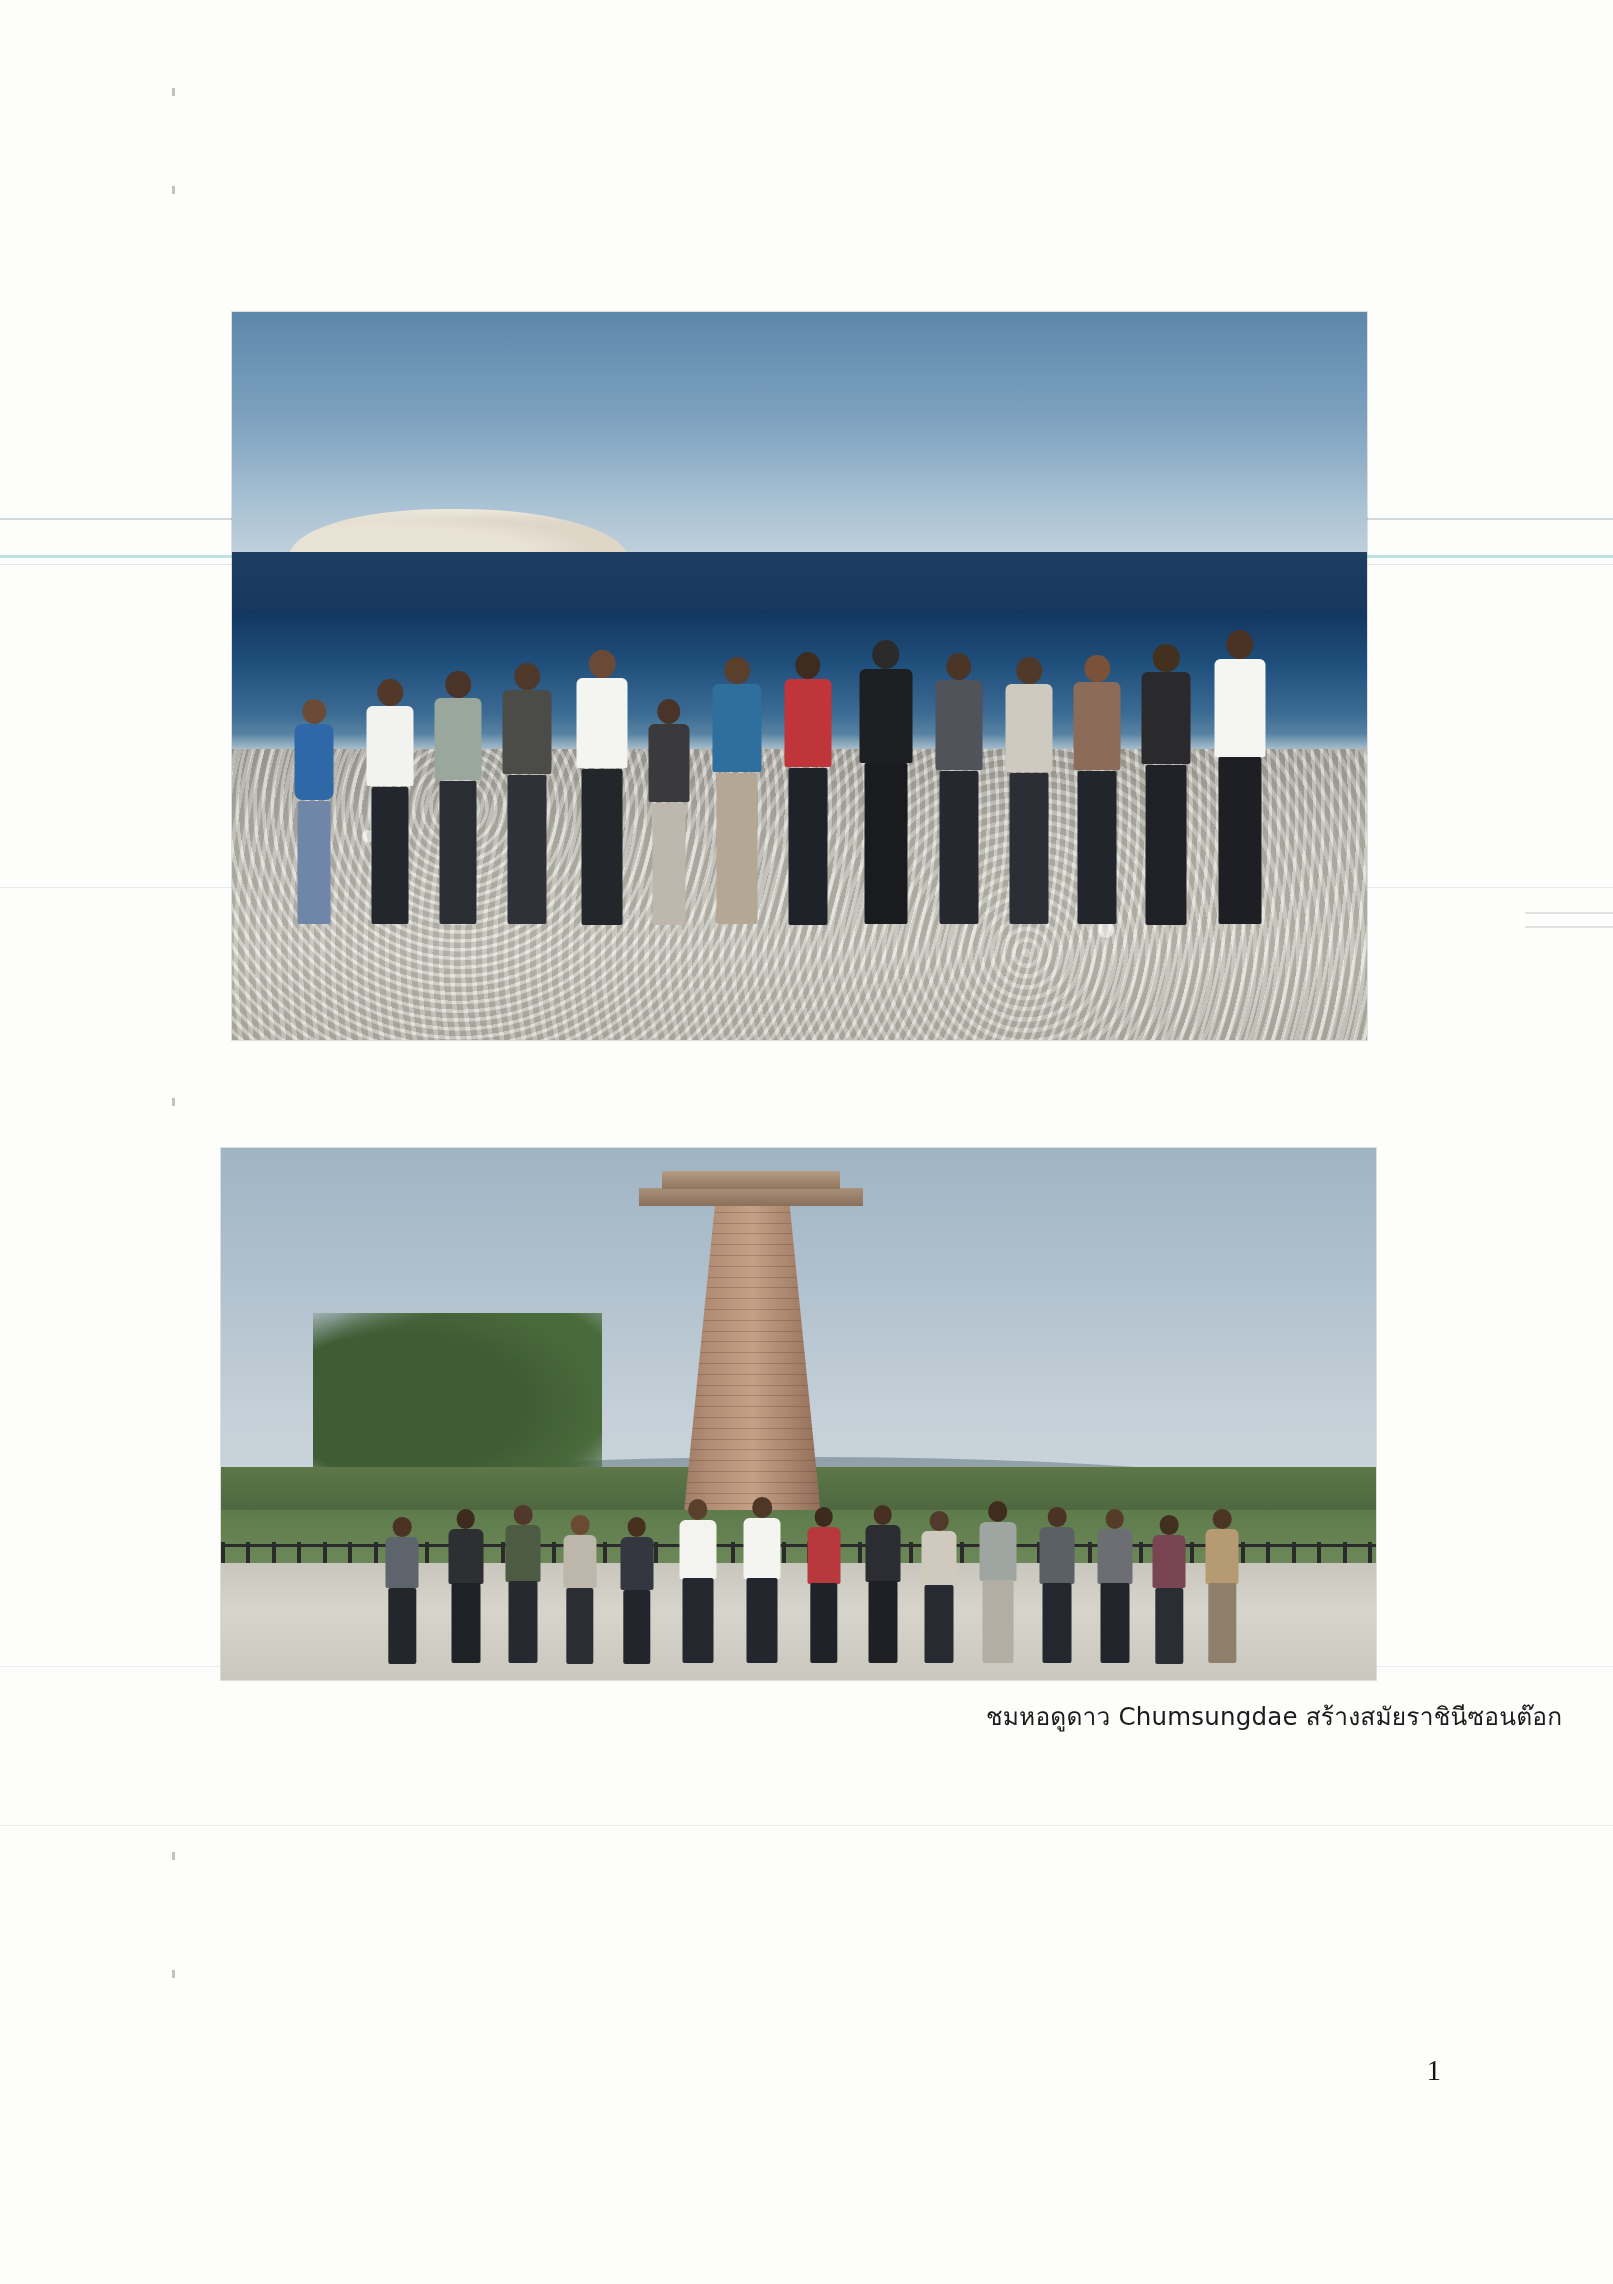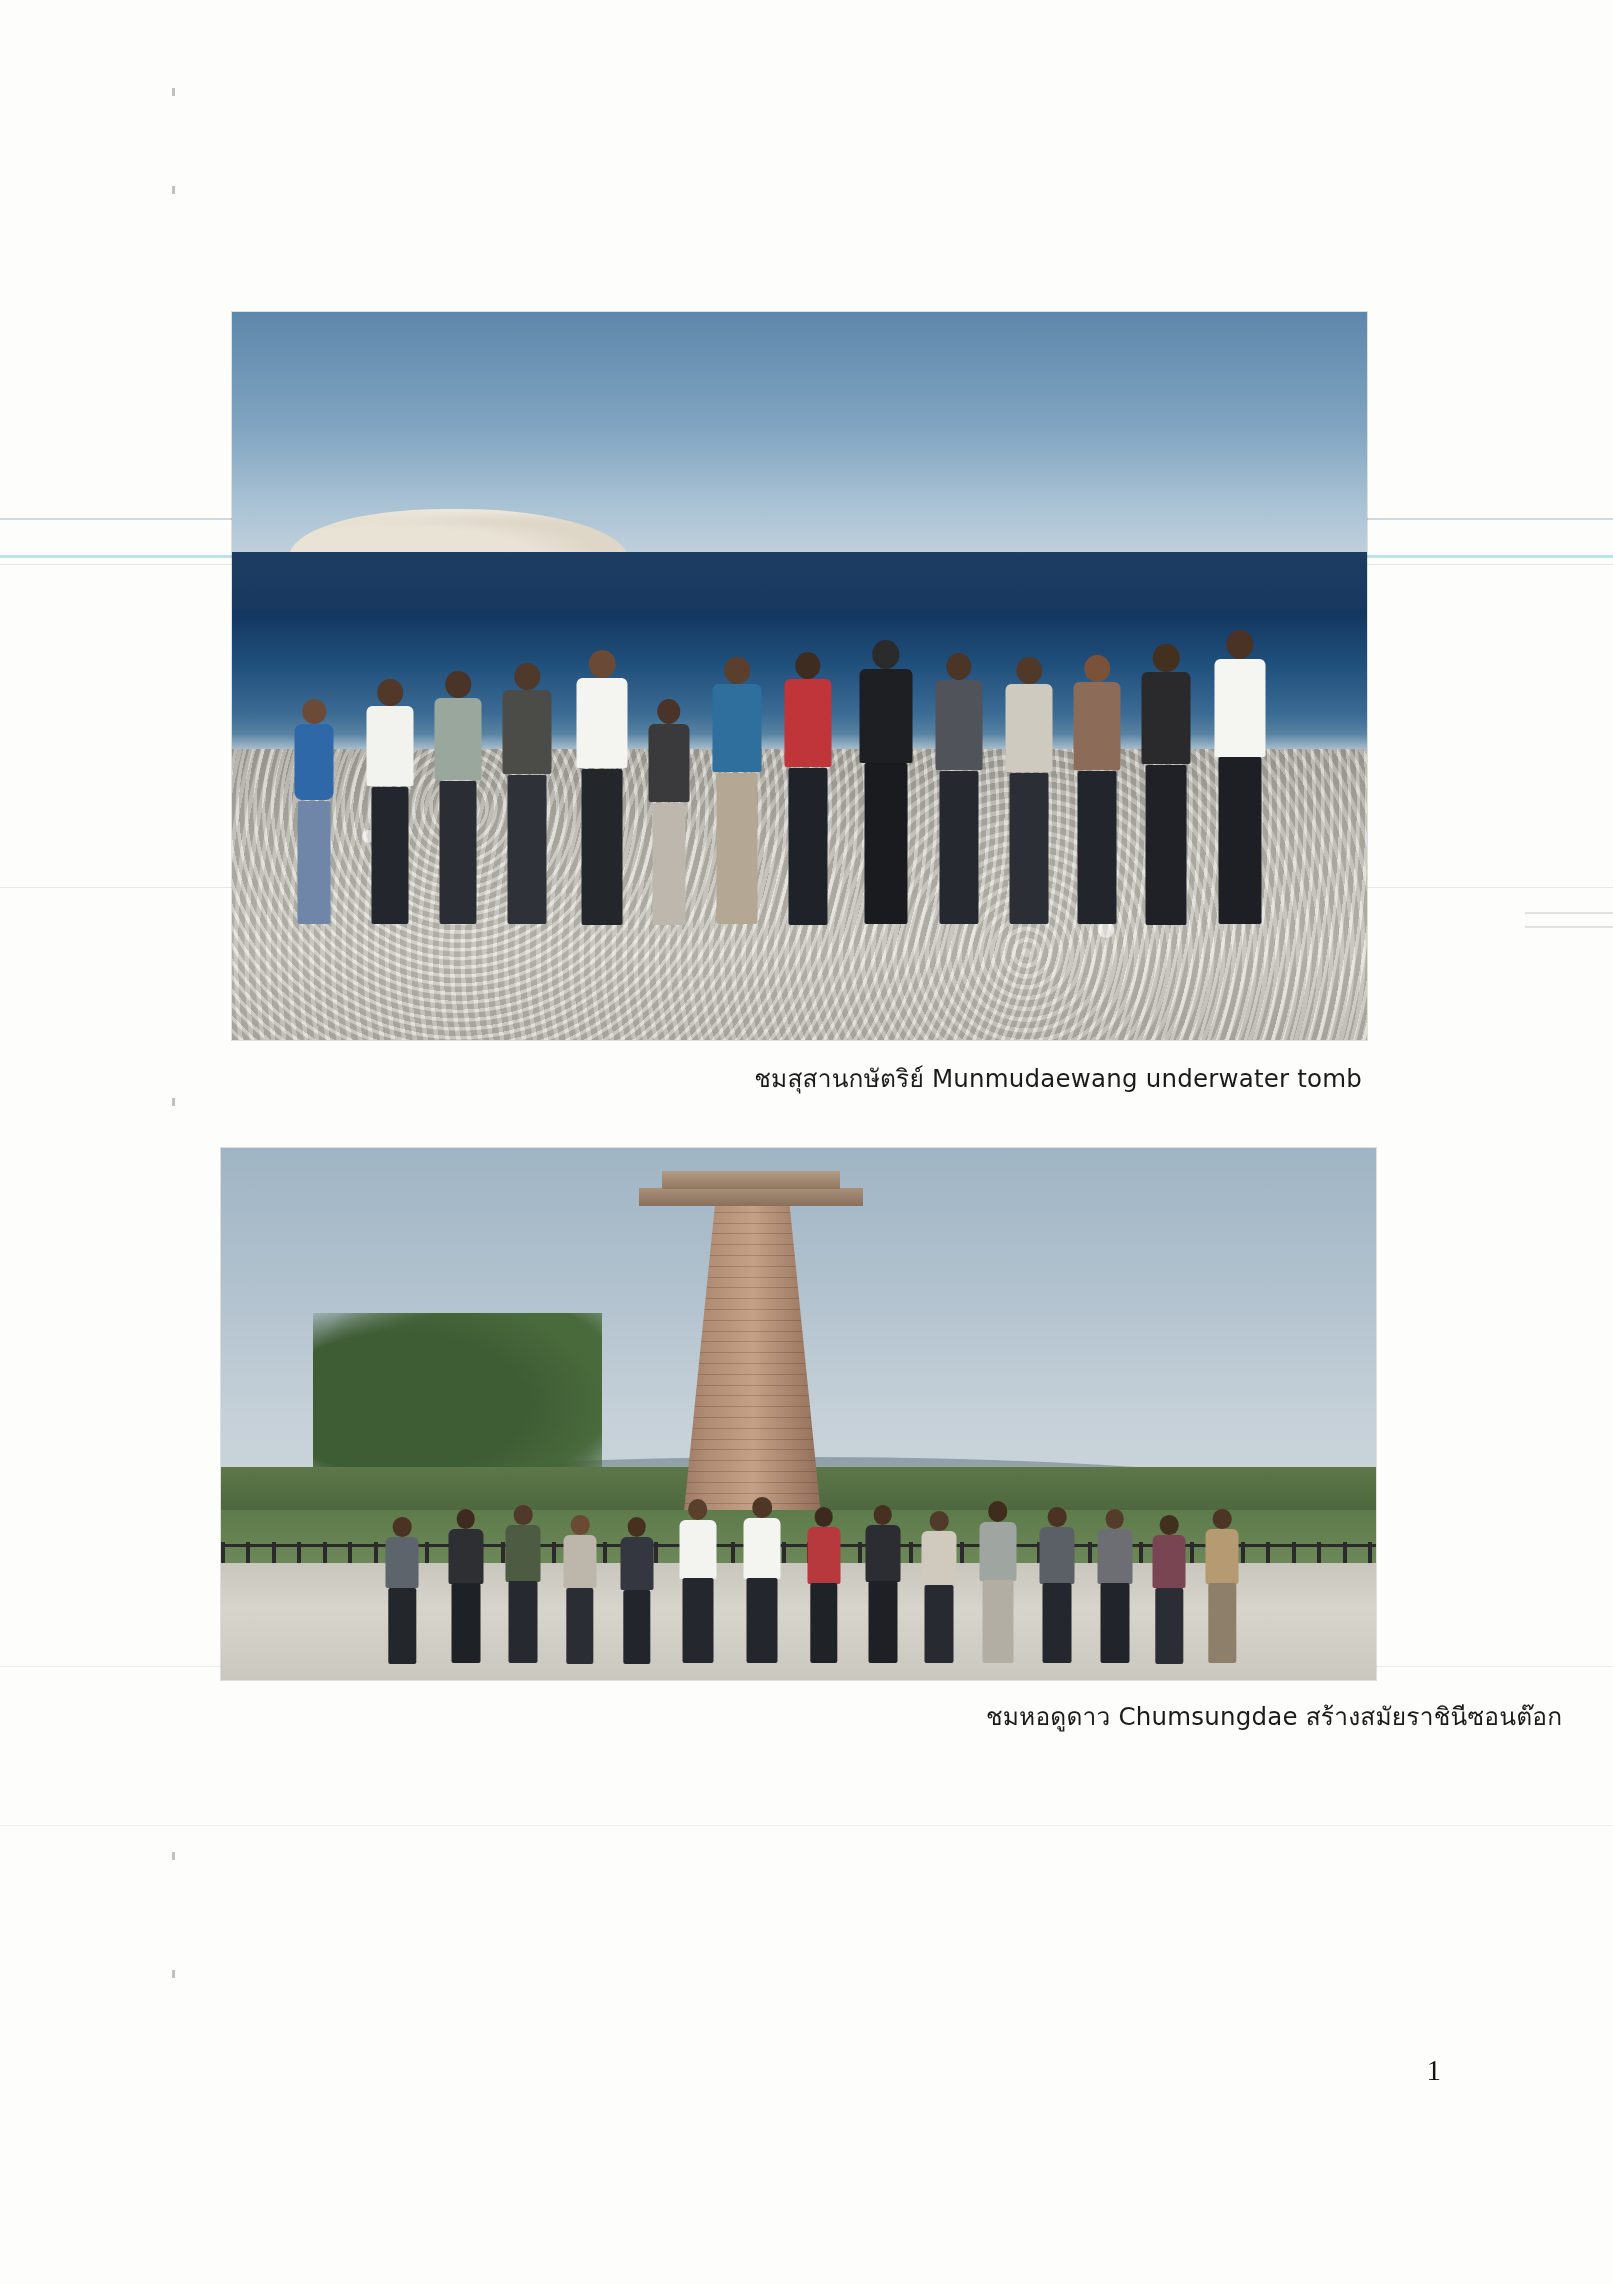--- a/index.html
+++ b/index.html
@@ -303,21 +303,20 @@
         <div class="p-head" style="top:0; width:26.5px; height:28px; background:#43301f;"></div>
         <div class="p-body" style="top:28px; width:49px; height:92px; background:#2a2a2c;"></div>
         <div class="p-legs" style="top:121px; width:41px; height:160px; background:#1f2126;"></div>
       </div>
       <div class="person" style="left:86.2%; width:59px; height:294px;">
         <div class="p-head" style="top:0; width:27.4px; height:29px; background:#4a3325;"></div>
         <div class="p-body" style="top:29px; width:51px; height:98px; background:#f5f5f1;"></div>
         <div class="p-legs" style="top:127px; width:43px; height:167px; background:#1d1f24;"></div>
       </div>
     </div>
-    <div class="caption" style="margin-top:17.6px; padding-right:5.9px;">ชมสุสานกษัตริย์ Munmudaewang underwater tomb</div>
   </div>
 
   <div class="figure" id="fig2">
     <div class="photo">
       <div class="sky2"></div>
       <div class="hills"></div>
       <div class="bigtree"></div>
       <div class="treeline"></div>
       <div class="tower">
         <div class="tower-courses"></div>

